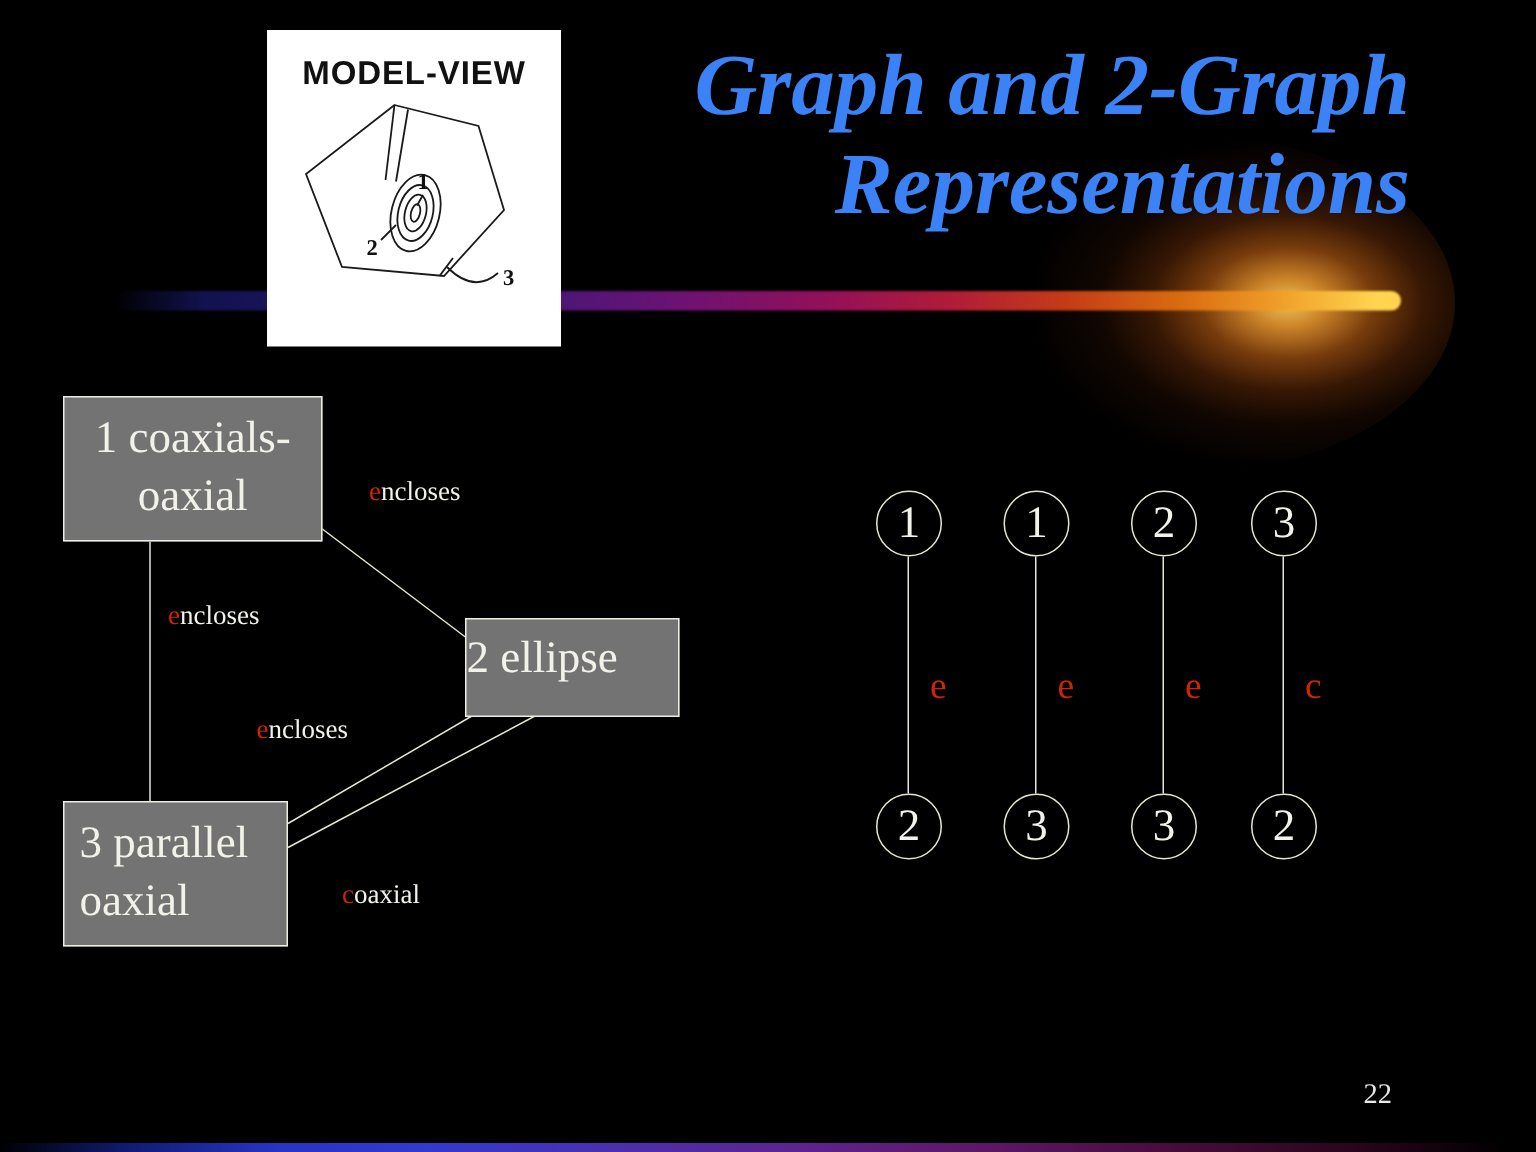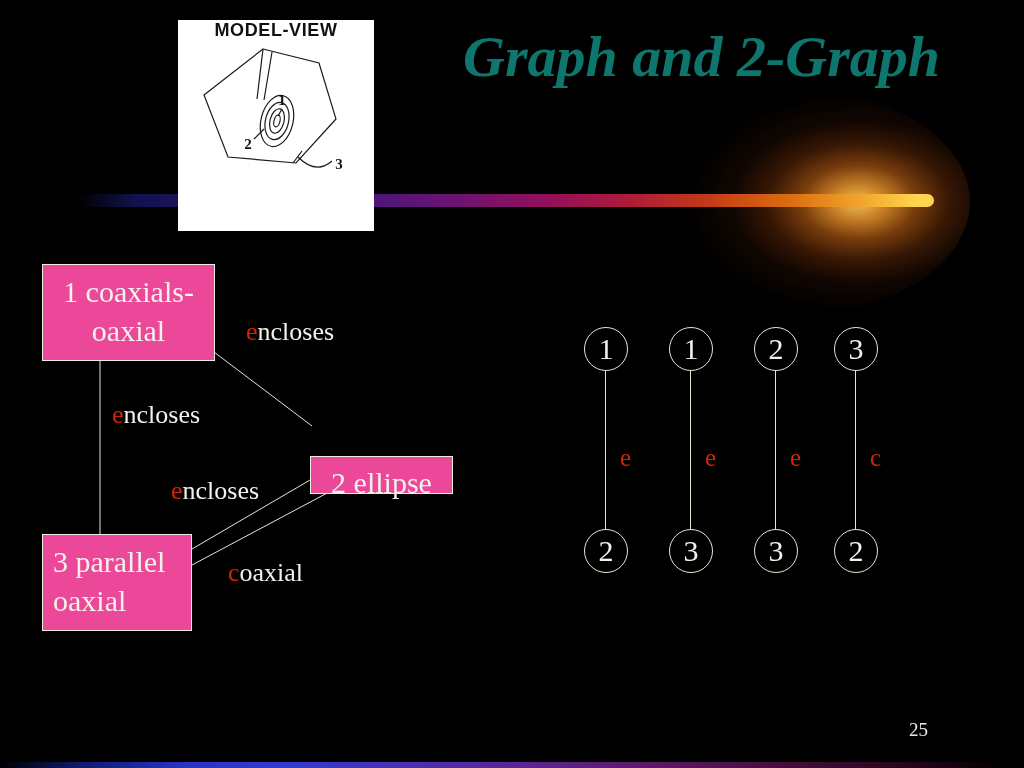--- a/index.html
+++ b/index.html
@@ -31,45 +31,45 @@
     position:absolute; left:0; bottom:0; width:1024px; height:6px; z-index:2;
     background: linear-gradient(90deg, #000 0%, #101a70 8%, #2734c4 18%,
       #3439d0 28%, #4b2fae 40%, #5d2390 52%, #5e1766 64%,
       #470d3c 76%, #2a051c 88%, #000 98%);
   }
 
   
   .title {
     position:absolute; top:24px; right:84px; z-index:4;
     text-align:right; font-style:italic; font-weight:700;
-    font-size:58px; line-height:1.13; color:#0f766e;
+    font-size:58px; line-height:1.13; color:#3b82f6;
   }
 
   
   .model-view {
     position:absolute; left:178px; top:20px; width:196px; height:211px;
     background:#ffffff; z-index:5; overflow:hidden;
   }
   .mv-caption {
-    text-align:center; color:#111;
+    padding-top:16px; text-align:center; color:#111;
     font-family:"Liberation Sans", sans-serif;
-    font-size:18px; font-weight:600; letter-spacing:0.6px;
+    font-size:22px; font-weight:600; letter-spacing:0.6px;
   }
   .mv-svg { display:block; margin-top:4px; }
 
   
   .edges-svg { position:absolute; left:0; top:0; z-index:2; }
   .node {
-    position:absolute; border:1px solid #eeeee0; background:#ec4899;
+    position:absolute; border:1px solid #eeeee0; background:#737373;
     color:#f2f2ea; font-size:30px; line-height:1.3; z-index:3;
   }
   .node1 { left:42px; top:264px; width:173px; height:97px; text-align:center; padding-top:7px; }
-  .node2 { left:310px; top:412px; width:143px; height:38px; text-align:center; padding-top:6px;margin-top:44px; }
+  .node2 { left:310px; top:412px; width:143px; height:66px; padding-top:6px; }
   .node3 { left:42px; top:534px; width:150px; height:97px; padding:7px 0 17px 10px; }
-  .edge-label { position:absolute; font-size:26px; color:#f2f2ea; z-index:3; white-space:nowrap; }
+  .edge-label { position:absolute; font-size:18px; color:#f2f2ea; z-index:3; white-space:nowrap; }
   .red { color:#cf2600; }
 
   
   .pair { position:absolute; top:327px; width:44px; height:246px; z-index:3; }
   .tg-circle {
     position:absolute; left:0; width:44px; height:44px; border-radius:50%;
     border:1px solid #e6e6d0; background:#000; color:#f2f2ea;
     display:flex; align-items:center; justify-content:center; font-size:30px;
   }
   .tg-top { top:0; }
@@ -83,20 +83,21 @@
 <body>
 
 <div class="slide">
 
   <div class="comet-glow"></div>
   <div class="comet-tail"></div>
   <div class="bottom-bar"></div>
 
   <div class="title">
     <div>Graph and 2-Graph</div>
+    <div>Representations</div>
   </div>
 
   <div class="model-view">
     <div class="mv-caption">MODEL-VIEW</div>
     <svg class="mv-svg" width="196" height="150" viewBox="0 0 196 150">
       <g fill="none" stroke="#1a1a1a" stroke-width="1.2">
         <polygon points="85,4 141,18 158,74 118,118 50,112 26,50"></polygon>
         <path d="M85,4 L79,54"></path>
         <path d="M94,7 L86,55"></path>
         <g transform="rotate(14 99 76)">
@@ -141,21 +142,21 @@
 
   <div class="edge-label" style="left:246px; top:317px;">
     <span class="red">e</span><span>ncloses</span>
   </div>
   <div class="edge-label" style="left:112px; top:400px;">
     <span class="red">e</span><span>ncloses</span>
   </div>
   <div class="edge-label" style="left:171px; top:476px;">
     <span class="red">e</span><span>ncloses</span>
   </div>
-  <div class="edge-label" style="left:228px; top:558px;">
+  <div class="edge-label" style="left:228px; top:586px;">
     <span class="red">c</span><span>oaxial</span>
   </div>
 
   <div class="pair" style="left:584px;">
     <div class="tg-circle tg-top">1</div>
     <div class="tg-line"></div>
     <div class="tg-letter">e</div>
     <div class="tg-circle tg-bottom">2</div>
   </div>
   <div class="pair" style="left:669px;">
@@ -170,15 +171,15 @@
     <div class="tg-letter">e</div>
     <div class="tg-circle tg-bottom">3</div>
   </div>
   <div class="pair" style="left:834px;">
     <div class="tg-circle tg-top">3</div>
     <div class="tg-line"></div>
     <div class="tg-letter">c</div>
     <div class="tg-circle tg-bottom">2</div>
   </div>
 
-  <div class="page-number">25</div>
+  <div class="page-number">22</div>
 
 </div>
 
 </body></html>

